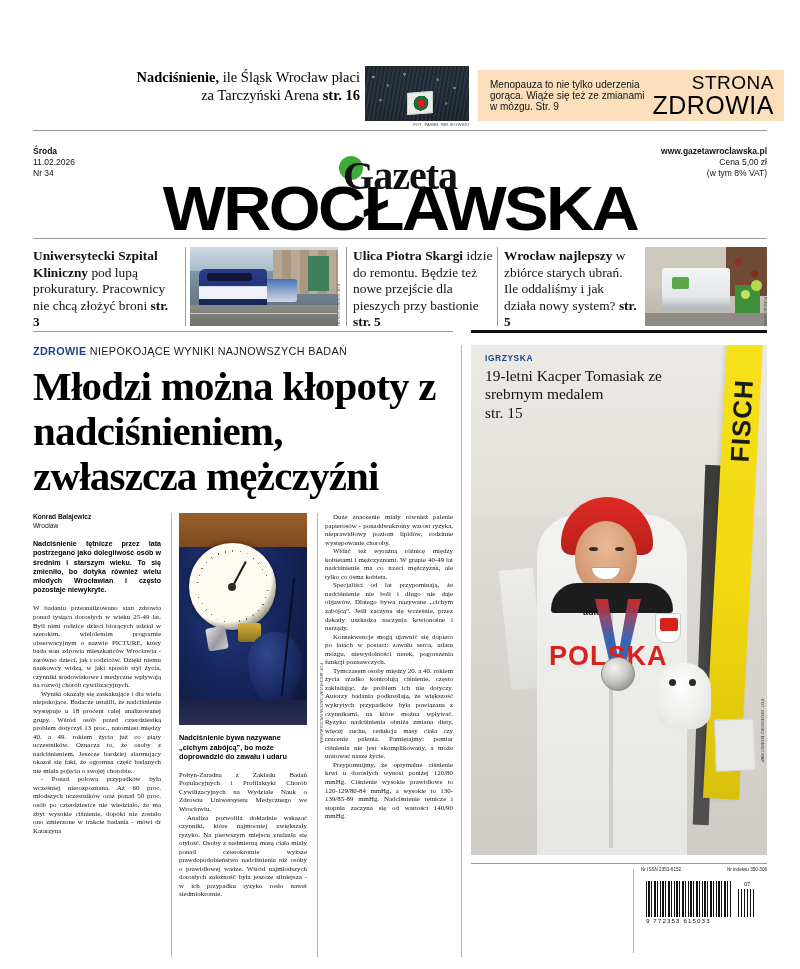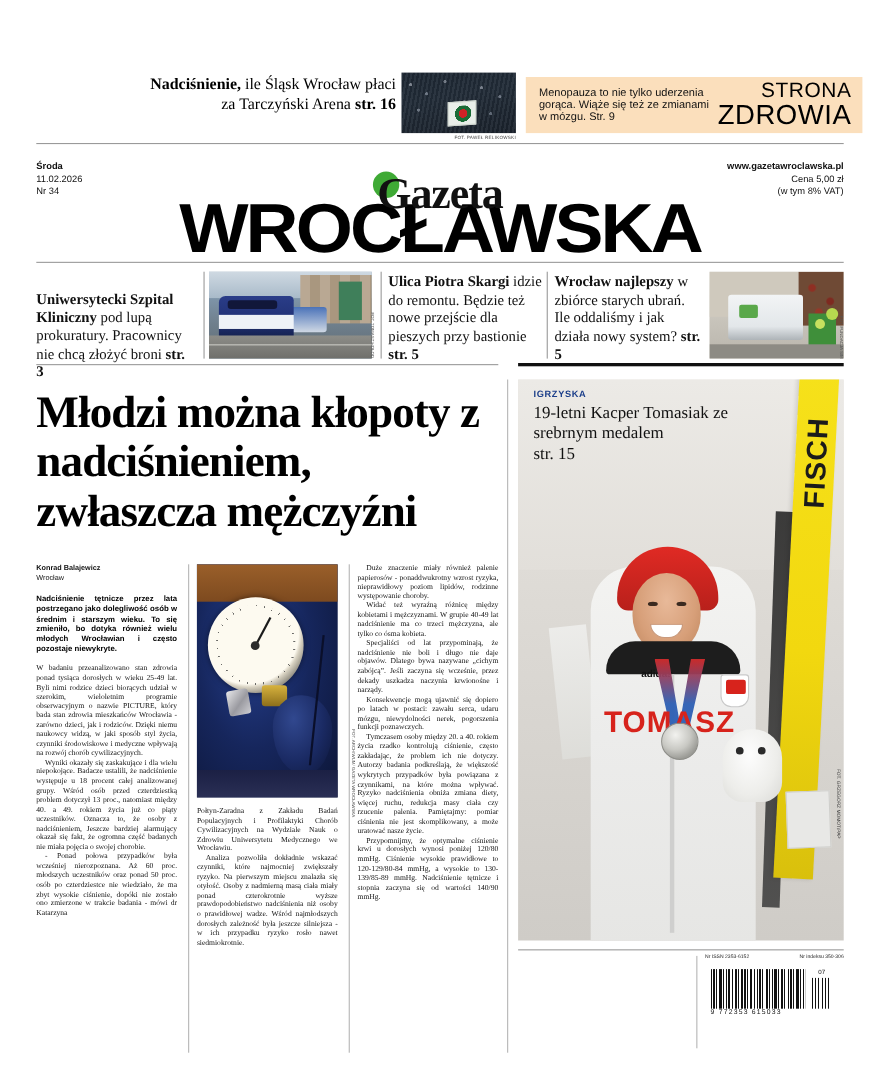--- a/index.html
+++ b/index.html
@@ -99,21 +99,21 @@
     font-family: "Liberation Sans", sans-serif; font-weight: bold;
     font-size: 63px; letter-spacing: -2.5px; color: #000; z-index: 2;
     transform: scaleX(1.06);
   }
   .rule-mast { position: absolute; left: 33px; top: 238px; width: 734px; height: 1px; background: #9a9a9a; }
 
   
   .teasers { position: absolute; left: 33px; top: 245px; width: 734px; height: 88px; }
   .teaser-txt { font-family: "Liberation Serif", serif; font-size: 13.4px; line-height: 16.6px; color: #111; }
   .teaser-txt b { font-weight: bold; }
-  .t1 { position: absolute; left: 0; top: 3px; width: 145px; margin-top: 16px; }
+  .t1 { position: absolute; left: 0; top: 3px; width: 145px; }
   .tdiv1 { position: absolute; left: 152px; top: 2px; width: 1px; height: 79px; background: #9a9a9a; }
   .tphoto1 {
     position: absolute; left: 157px; top: 2px; width: 148px; height: 79px; overflow:hidden;
     background: linear-gradient(180deg,#9fb3c4 0%, #7f96ab 28%, #6f7f8c 60%, #5d6a73 100%);
   }
   .tphoto1 .sky { position:absolute; left:0; top:0; right:0; height:30%; background:linear-gradient(180deg,#cfd9e2,#a8bac9); }
   .tphoto1 .bldg { position:absolute; right:0; top:4%; width:44%; height:56%;
      background: repeating-linear-gradient(90deg,#b9a893 0 9px,#a9977f 9px 18px); }
   .tphoto1 .bldg2 { position:absolute; right:6%; top:12%; width:14%; height:44%; background:#3f7f5a; }
   .tphoto1 .tram {
@@ -461,20 +461,24 @@
       <div class="ball2"></div>
       <div class="ground"></div>
     </div>
     <div class="tcredit2">FOT. FUNDACJA SIM</div>
   </div>
   <div class="rule-teaser"></div>
   <div class="rule-teaser-thick"></div>
 
   <div class="main">
 
+    <div class="kicker">
+      <span class="zd">ZDROWIE</span>
+      <span>NIEPOKOJĄCE WYNIKI NAJNOWSZYCH BADAŃ</span>
+    </div>
 
     <h1 class="headline">Młodzi można kłopoty z nadciśnieniem, zwłaszcza mężczyźni</h1>
 
     <div class="cols">
 
       <div class="col colA">
         <div class="byline">
           <div class="bn">Konrad Balajewicz</div>
           <div>Wrocław</div>
         </div>
@@ -492,20 +496,21 @@
           <div class="gauge">
             <div class="ticks"></div>
           </div>
           <div class="valve"></div>
           <div class="tube"></div>
           <div class="bulb"></div>
           <div class="cord"></div>
           <div class="wood2"></div>
 
         </div>
+        <div class="photo-caption">Nadciśnienie bywa nazywane „cichym zabójcą”, bo może doprowadzić do zawału i udaru</div>
         <div class="body">
           <p class="noind">Połtyn-Zaradna z Zakładu Badań Populacyjnych i Profilaktyki Chorób Cywilizacyjnych na Wydziale Nauk o Zdrowiu Uniwersytetu Medycznego we Wrocławiu.</p>
           <p>Analiza pozwoliła dokładnie wskazać czynniki, które najmocniej zwiększały ryzyko. Na pierwszym miejscu znalazła się otyłość. Osoby z nadmierną masą ciała miały ponad czterokrotnie wyższe prawdopodobieństwo nadciśnienia niż osoby o prawidłowej wadze. Wśród najmłodszych dorosłych zależność była jeszcze silniejsza - w ich przypadku ryzyko rosło nawet siedmiokrotnie.</p>
         </div>
       </div>
 
       <div class="col colC">
         <div class="archive-credit-v">FOT. ARCHIWUM/ GAZETA WROCŁAWSKA</div>
         <div class="body" style="margin-top:0">
           <p>Duże znaczenie miały również palenie papierosów - ponaddwukrotny wzrost ryzyka, nieprawidłowy poziom lipidów, rodzinne występowanie choroby.</p>
@@ -537,21 +542,21 @@
       <div class="rp-hood"></div>
       <div class="rp-face"></div>
       <div class="rp-eye1"></div>
       <div class="rp-eye2"></div>
       <div class="rp-smile"></div>
       <div class="rp-collar"></div>
       <div class="rp-adidas">adidas</div>
       <div class="rp-crest"></div>
       <div class="rp-zip"></div>
       <div class="rp-medal-rib"></div>
-      <div class="rp-polska">TOMASZ</div>
+      <div class="rp-polska">POLSKA</div>
       <div class="rp-medal"></div>
       <div class="rp-mascot"></div>
       <div class="rp-sign"></div>
       <div class="rail-credit-v">FOT. GRZEGORZ MOMOT/PAP</div>
     </div>
 
     <div class="rail-teaser">
       <div class="rail-kicker">IGRZYSKA</div>
       <div class="rail-head">
         <b>19-letni Kacper Tomasiak</b><span> ze srebrnym medalem </span><br><b>str. 15</b>

